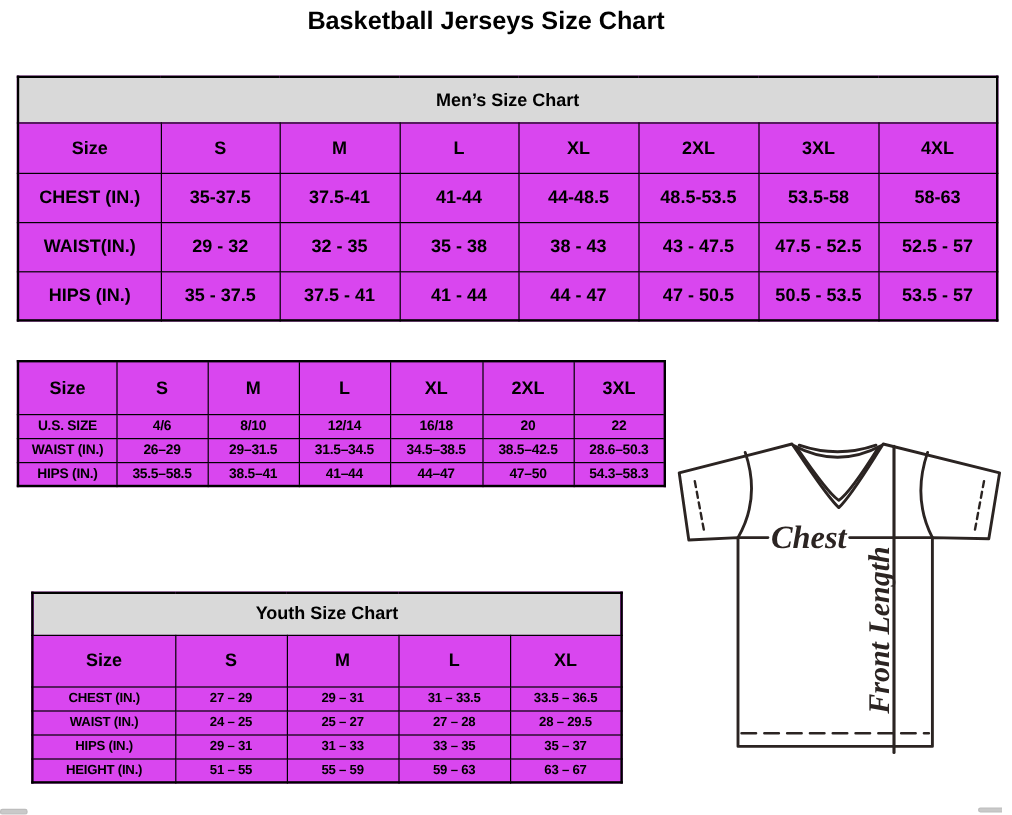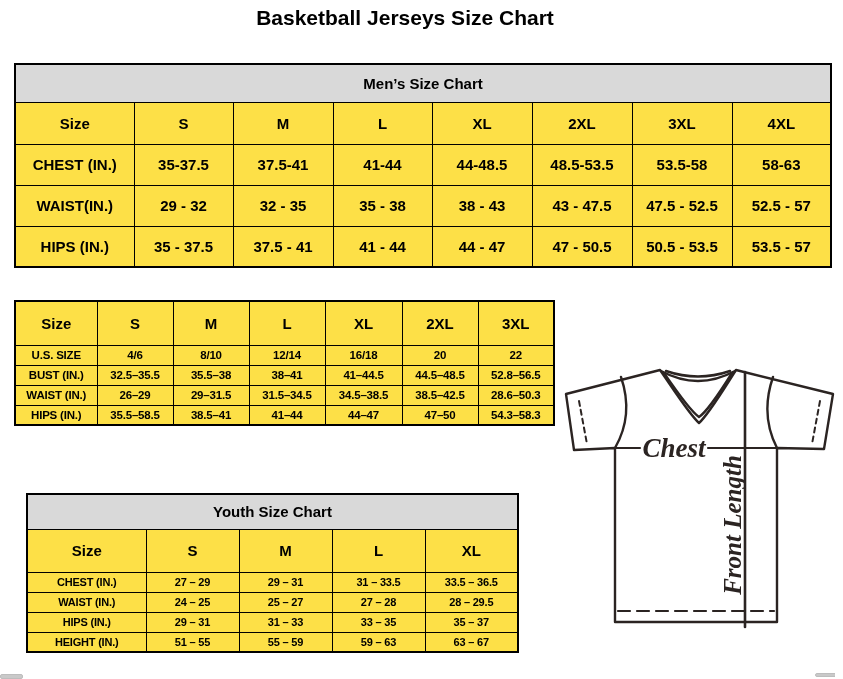--- a/index.html
+++ b/index.html
@@ -1,21 +1,21 @@
 <!DOCTYPE html>
 <html><head>
 <meta charset="utf-8">
 <style>
   html,body{margin:0;padding:0;background:#fff;}
   #screen{position:relative;width:835px;height:679px;background:#ffffff;overflow:hidden;
           font-family:"Liberation Sans",sans-serif;color:#000;}
   .page-title{position:absolute;left:0;top:6px;width:810px;text-align:center;
               font-size:21px;font-weight:bold;letter-spacing:0px;}
   table{position:absolute;border-collapse:collapse;table-layout:fixed;
-        border:2px solid #000;text-align:center;font-weight:bold;background:#fde047;}
+        border:2px solid #000;text-align:center;font-weight:bold;background:#d946ef;}
   th,td{border:1px solid #000;padding:0;overflow:hidden;white-space:nowrap;}
   .band{background:#d9d9d9;font-size:15px;}
   
   #mens{left:14px;top:63px;width:816px;font-size:15px;}
   #mens tr.bandrow{height:38px;}
   #mens tr.headrow{height:42px;}
   #mens tr.datarow{height:41px;}
   
   #womens{left:14px;top:300px;width:539px;}
   #womens tr.bandrow{height:34px;}
@@ -122,29 +122,20 @@
     <tr class="datarow">
       <td>U.S. SIZE</td>
       <td>4/6</td>
       <td>8/10</td>
       <td>12/14</td>
       <td>16/18</td>
       <td>20</td>
       <td>22</td>
     </tr>
     <tr class="datarow">
-      <td>BUST (IN.)</td>
-      <td>32.5–35.5</td>
-      <td>35.5–38</td>
-      <td>38–41</td>
-      <td>41–44.5</td>
-      <td>44.5–48.5</td>
-      <td>52.8–56.5</td>
-    </tr>
-    <tr class="datarow">
       <td>WAIST (IN.)</td>
       <td>26–29</td>
       <td>29–31.5</td>
       <td>31.5–34.5</td>
       <td>34.5–38.5</td>
       <td>38.5–42.5</td>
       <td>28.6–50.3</td>
     </tr>
     <tr class="datarow">
       <td>HIPS (IN.)</td>

